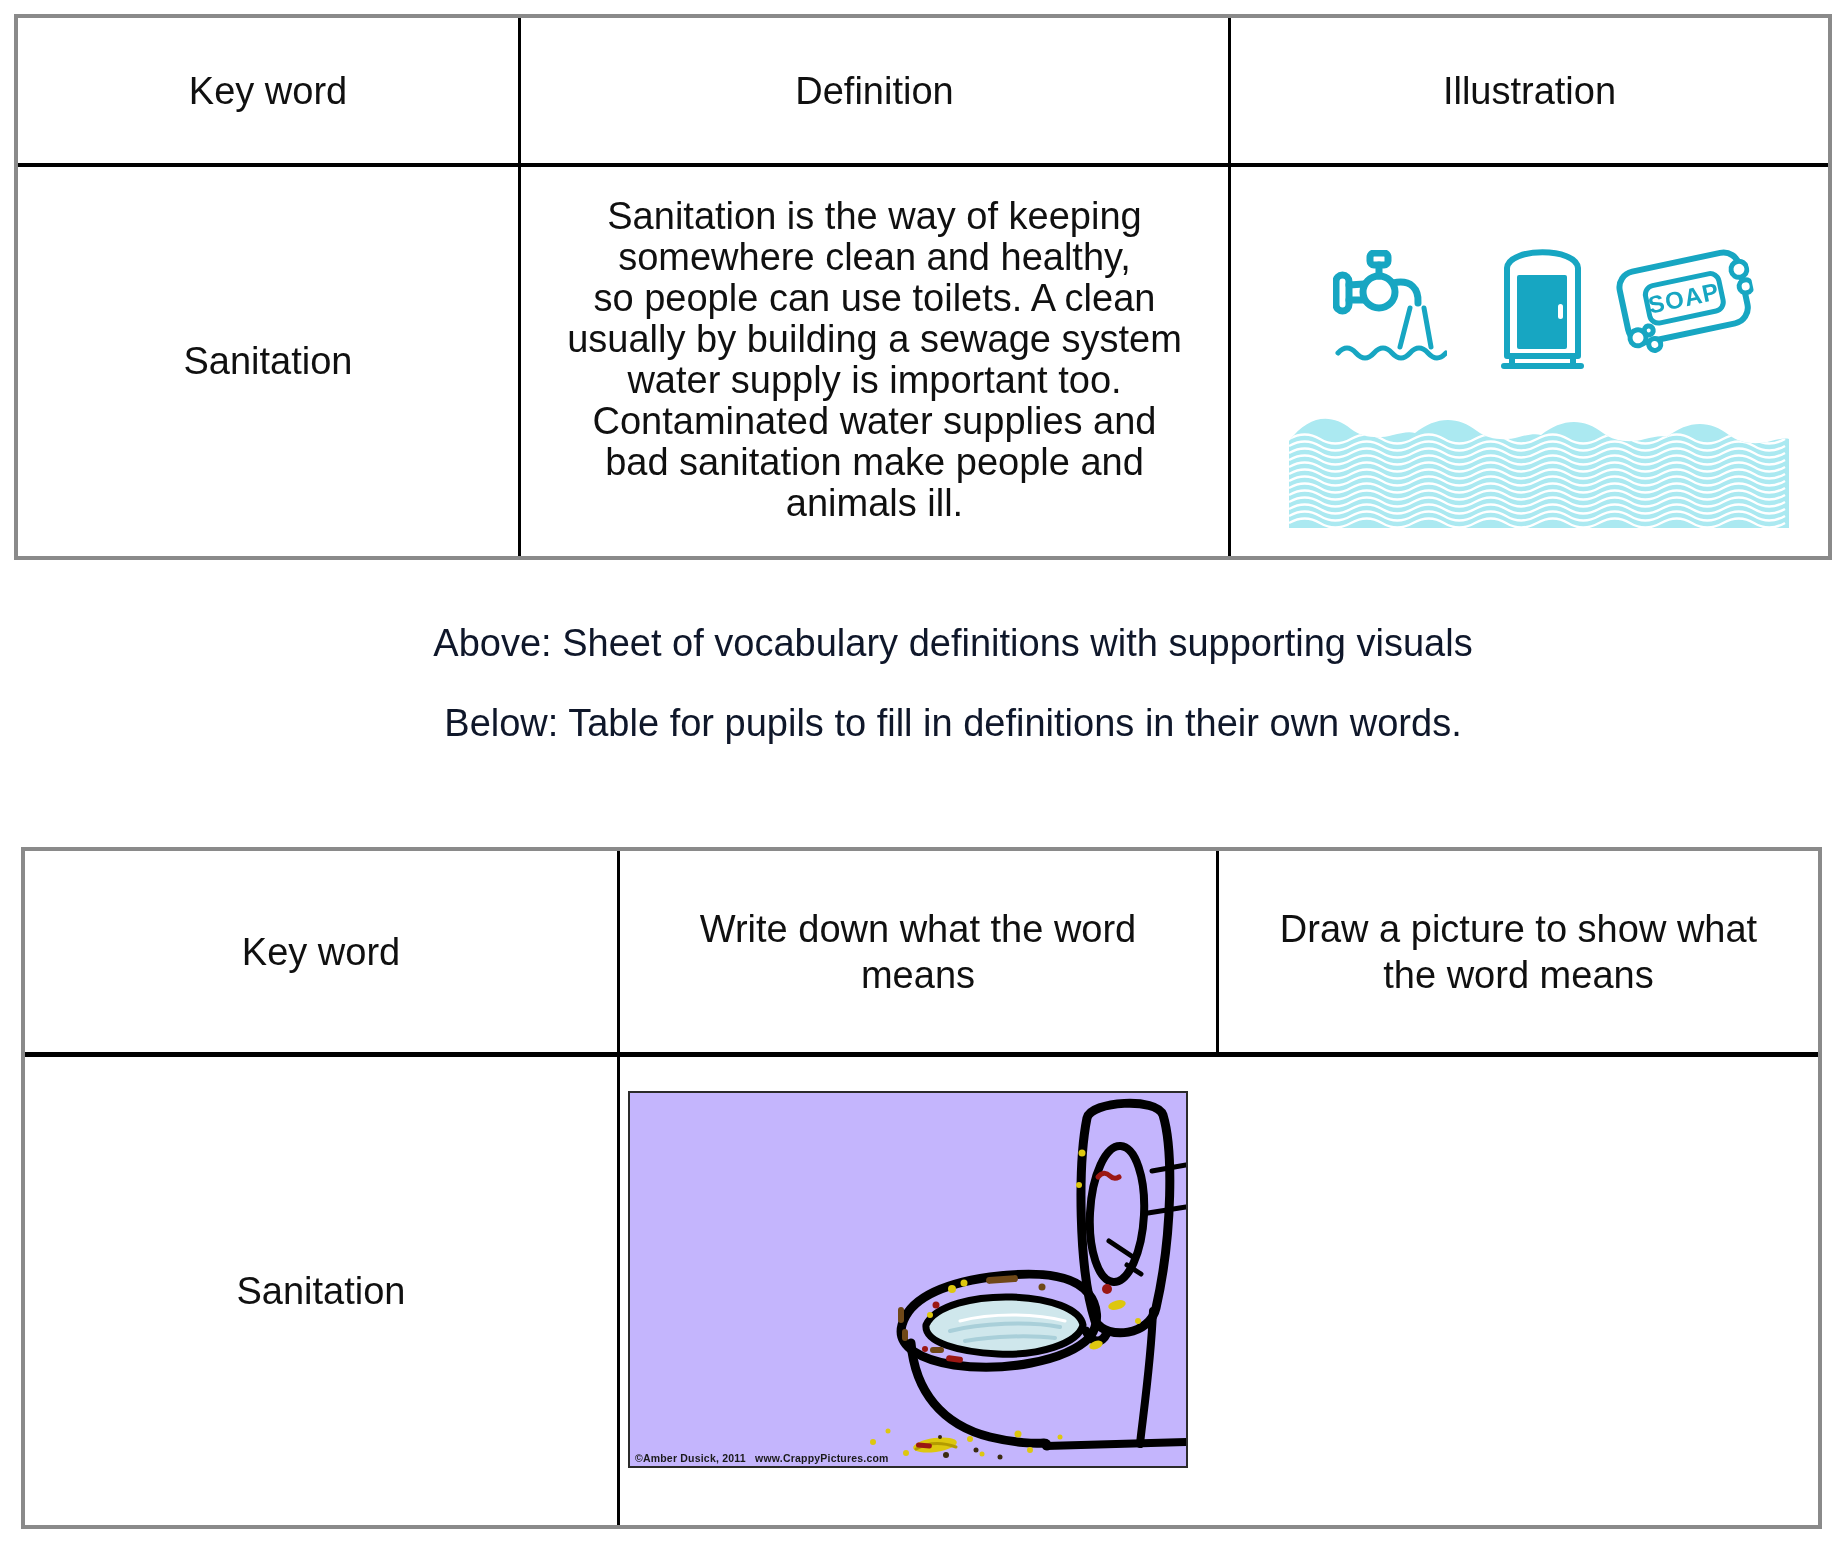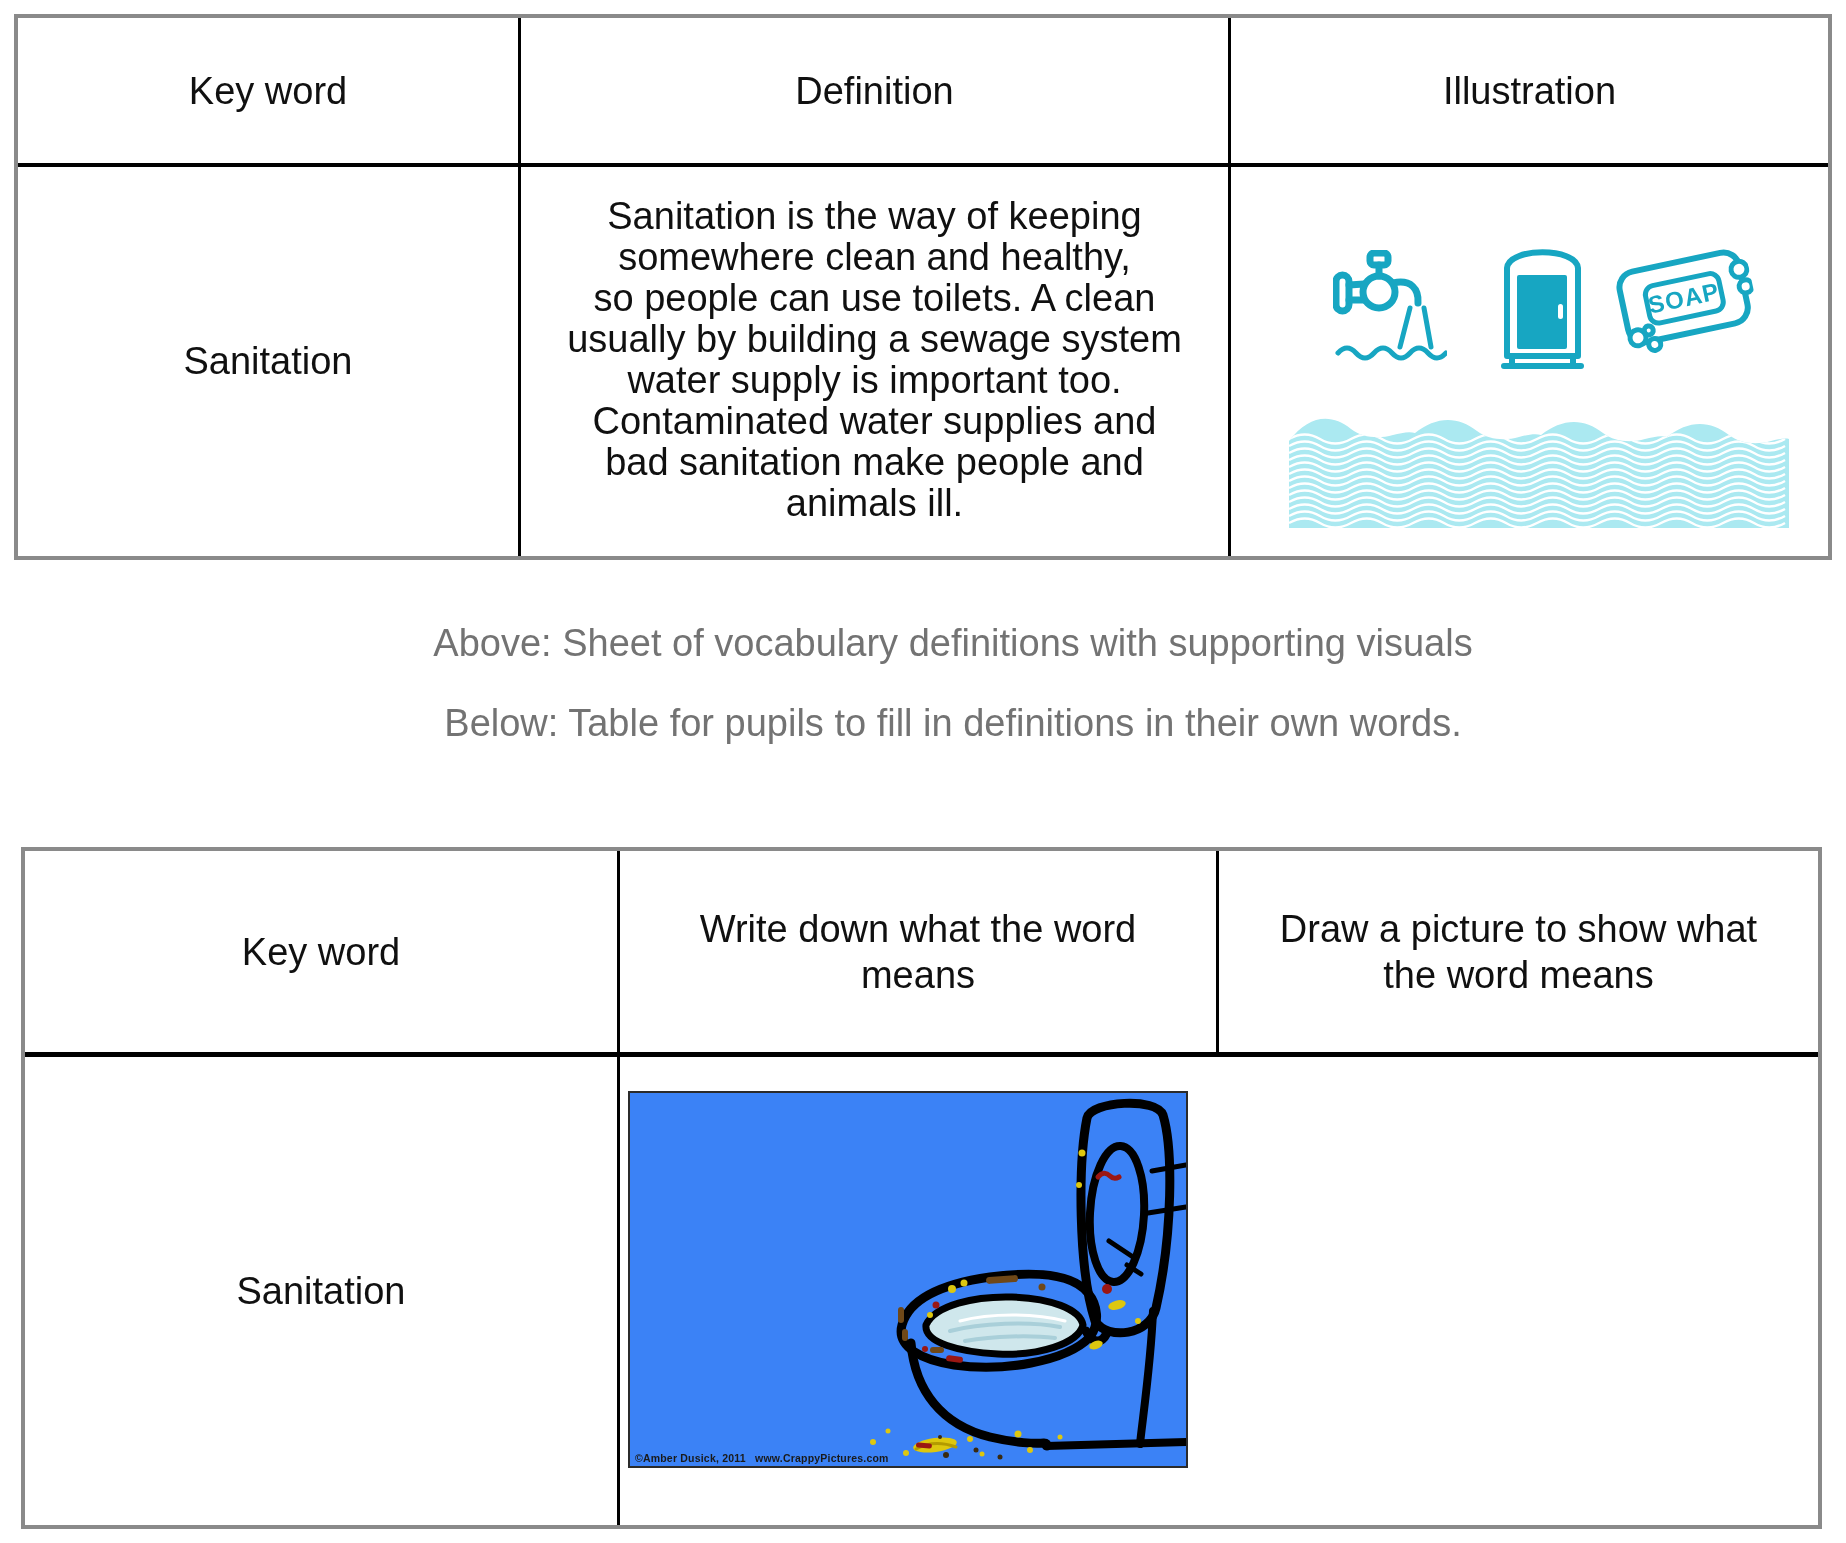--- a/index.html
+++ b/index.html
@@ -18,35 +18,35 @@
   .v1 { border-right:3px solid #000; }
   .hd1 { border-bottom:4px solid #000; }
   .hd2 { border-bottom:5px solid #000; }
   .th { font-size:38px; color:#101010; line-height:46px; }
   .keyword { font-size:38px; }
   .def { flex-direction:column; padding-bottom:4px; }
   .def div { font-size:38px; line-height:41px; white-space:pre; }
   .rel { position:relative; display:block; }
   
   .caption { position:absolute; left:0; right:0; text-align:center; padding-left:60px;
-             font-size:38px; color:#737373; }
+             font-size:38px; color:#0f172a; }
   #caption-above { top:622px; }
   #caption-below { top:702px; }
   
   .abs { position:absolute; }
   #tap-icon   { left:102px; top:83px; }
   #potty-icon { left:269px; top:71px; }
   #soap-icon  { left:387px; top:84px; transform:rotate(-12deg); }
   #waves      { left:58px;  top:238px; }
   
   #answer { position:absolute; left:22px; top:232px; text-align:left;
             font-family:"DejaVu Serif", serif; font-style:italic;
             font-size:46px; line-height:58px; color:#111; white-space:pre; }
   #drawing-frame { position:absolute; left:8px; top:34px; width:560px; height:377px;
-                   border:2px solid #2b2b2b; background:#3b82f6; }
+                   border:2px solid #2b2b2b; background:#c4b5fd; }
   #watermark { position:absolute; left:5px; bottom:2px; font-size:10.5px; font-weight:bold;
                color:#1a1a1a; letter-spacing:0.2px; white-space:pre; }
 </style>
 </head>
 <body>
 
 <div id="page">
 
   <div id="table1" class="sheet-table">
     <div class="cell th v1 hd1">Key word</div>

